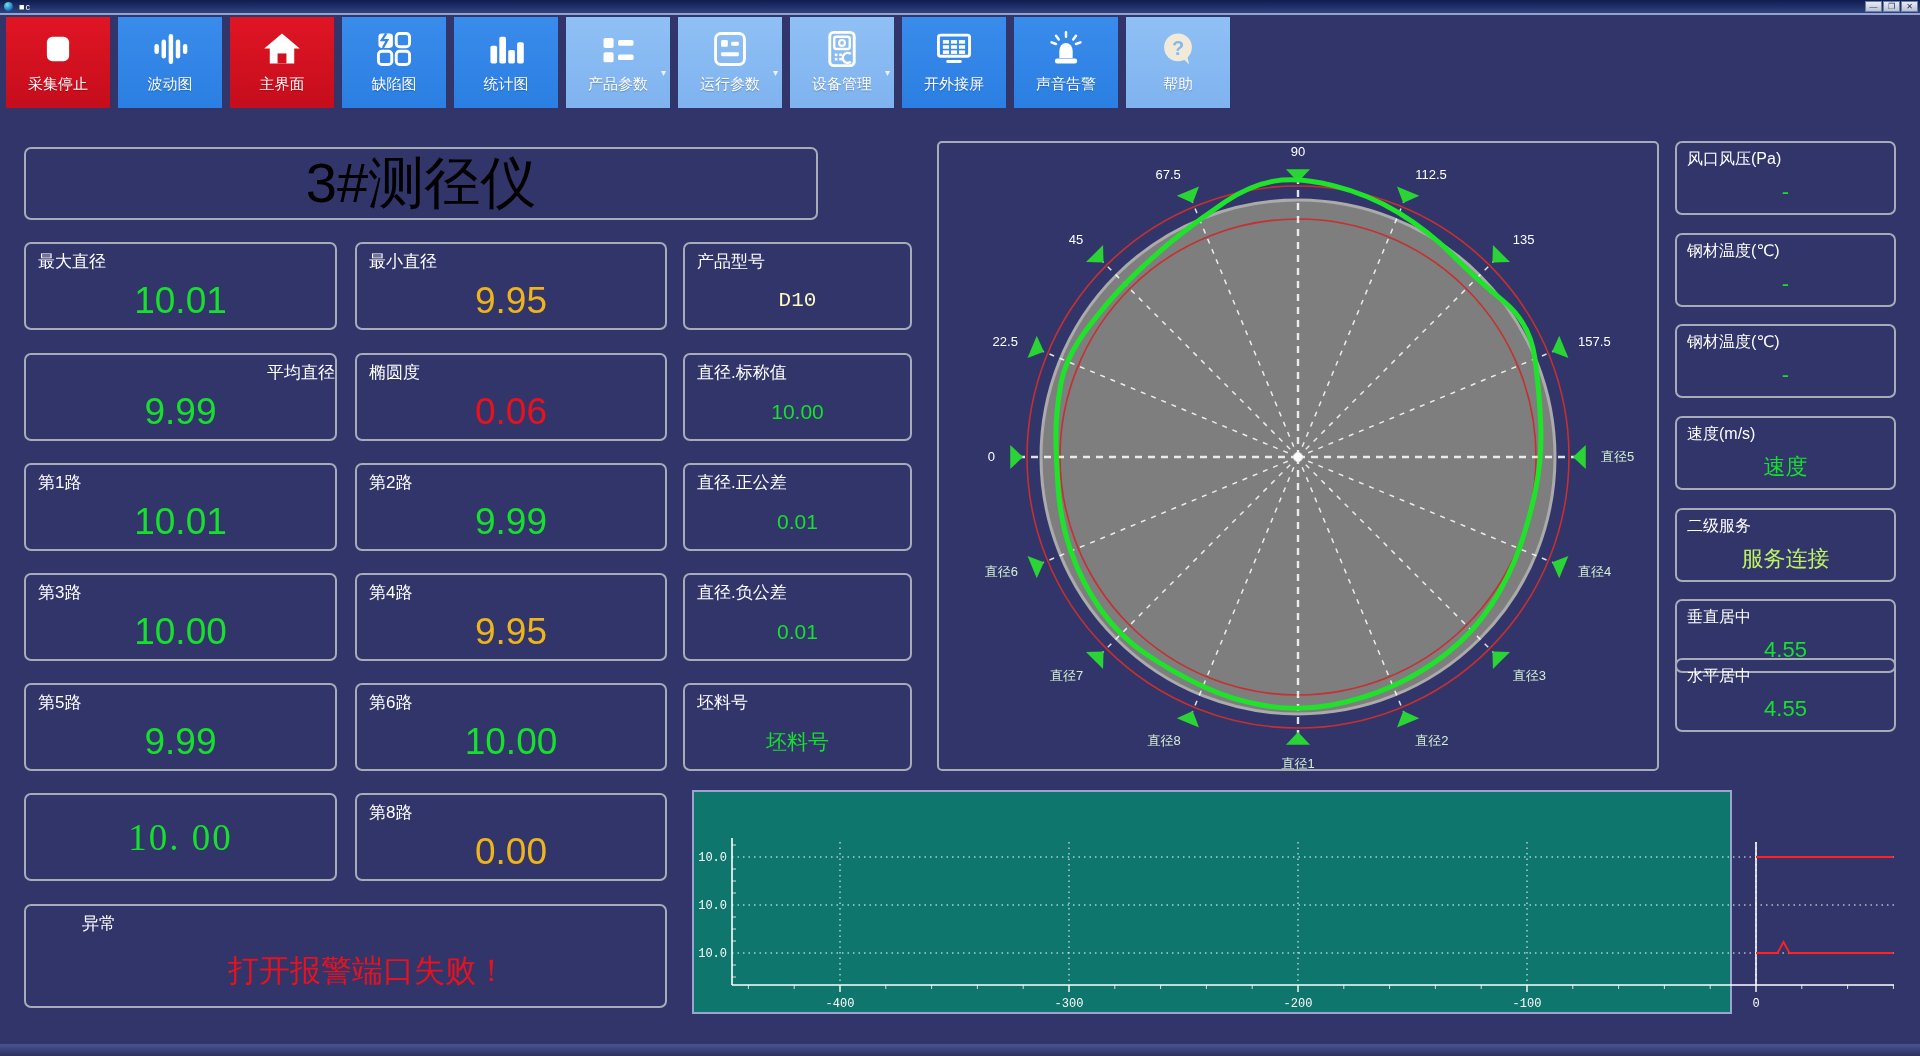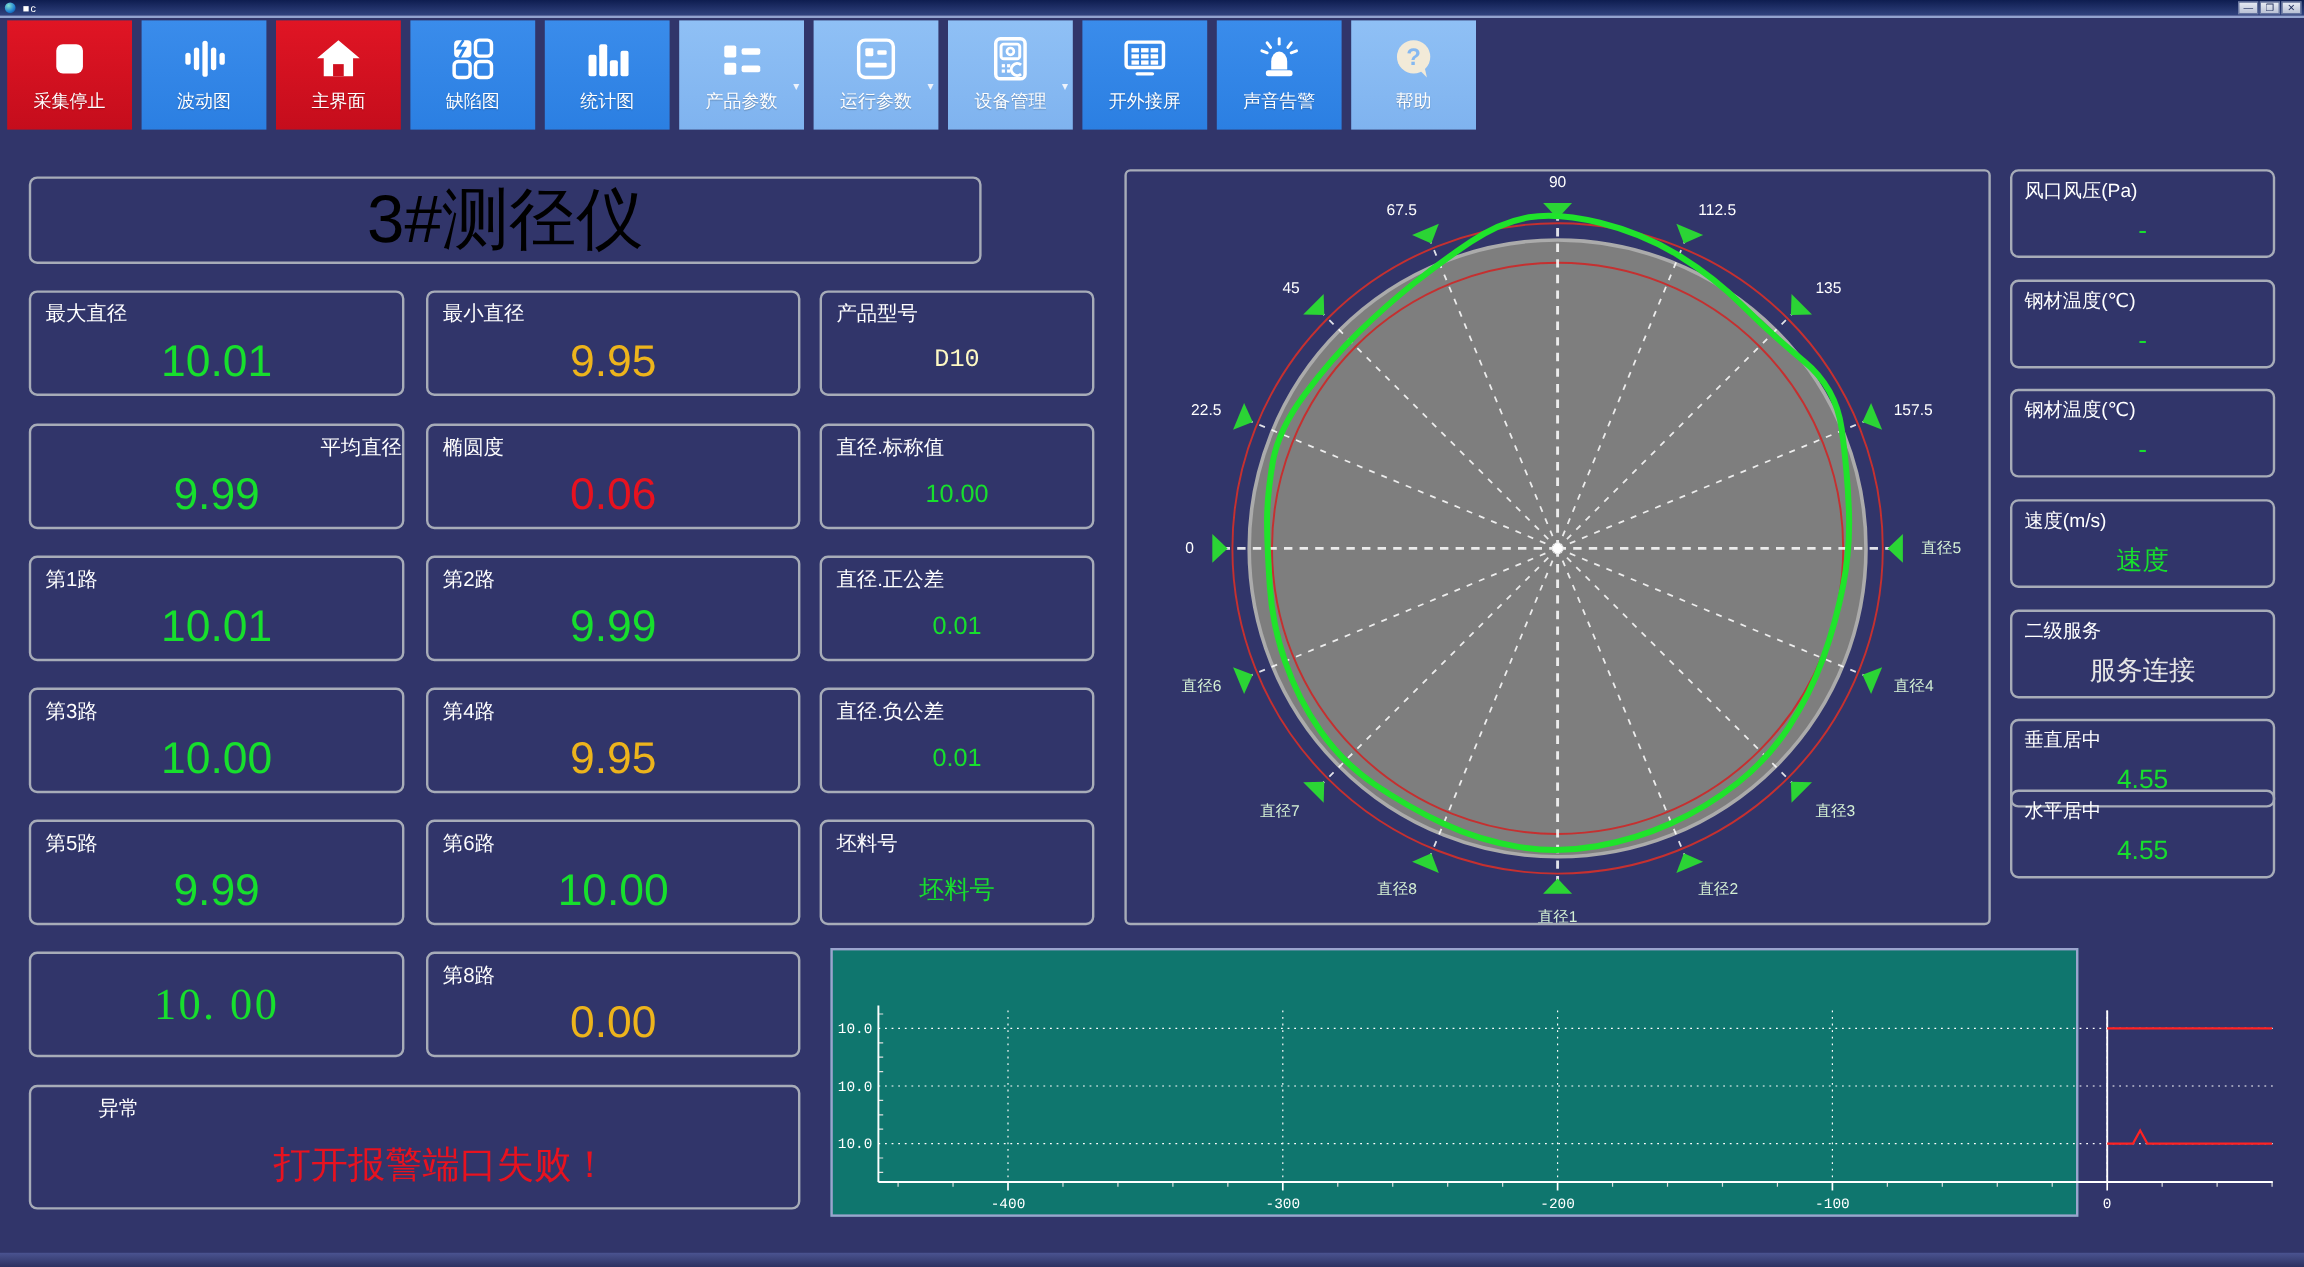--- a/index.html
+++ b/index.html
@@ -347,21 +347,21 @@
       <div class="rc-card" style="top: 324px;">
         <div class="rc-label">钢材温度(℃)</div>
         <div class="rc-value" style="color: rgb(23, 223, 45);">-</div>
       </div>
       <div class="rc-card" style="top: 416px;">
         <div class="rc-label">速度(m/s)</div>
         <div class="rc-value" style="color: rgb(23, 223, 45);">速度</div>
       </div>
       <div class="rc-card" style="top: 508px;">
         <div class="rc-label">二级服务</div>
-        <div class="rc-value" style="color: #e5e5e5;">服务连接</div>
+        <div class="rc-value" style="color: #bef264;">服务连接</div>
       </div>
       <div class="rc-card" style="top: 599px;">
         <div class="rc-label">垂直居中</div>
         <div class="rc-value" style="color: rgb(23, 223, 45);">4.55</div>
       </div>
       <div class="rc-card" style="top: 658px;">
         <div class="rc-label">水平居中</div>
         <div class="rc-value" style="color: rgb(23, 223, 45);">4.55</div>
       </div>
     </div>

